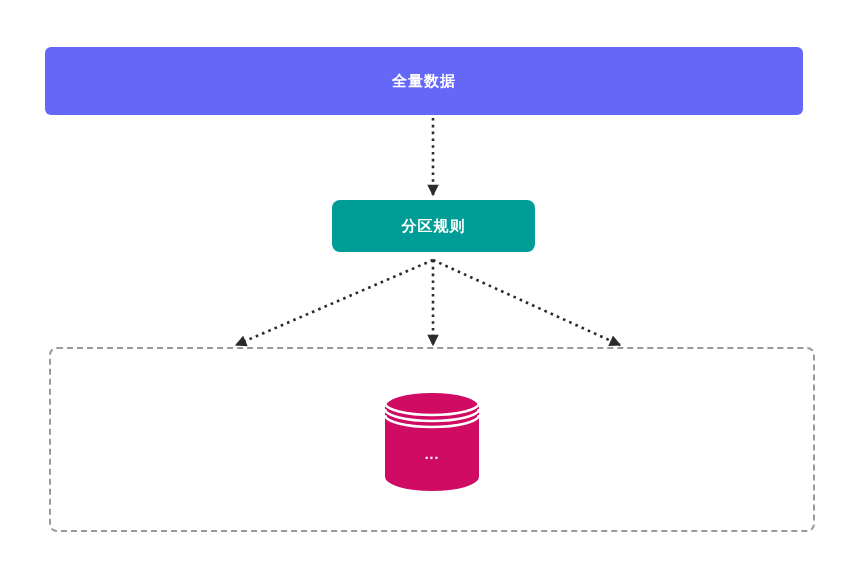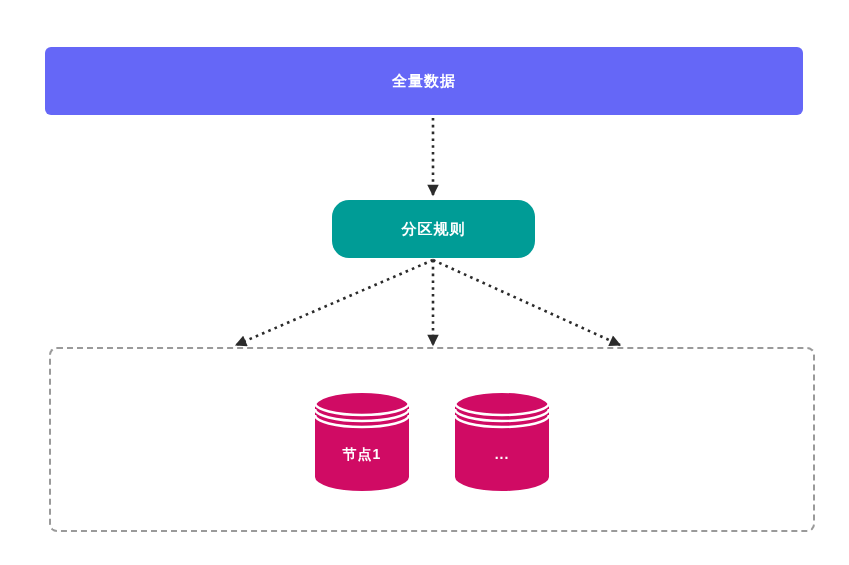--- a/index.html
+++ b/index.html
@@ -32,23 +32,23 @@
     top: 47px;
     width: 758px;
     height: 68px;
     background: #6567f7;
     border-radius: 6px;
   }
   .partition-rule {
     left: 332px;
     top: 200px;
     width: 203px;
-    height: 58px;
+    height: 52px;
     background: #009c96;
-    border-radius: 17px;
+    border-radius: 8px;
   }
   .arrow-layer {
     position: absolute;
     left: 0;
     top: 0;
     width: 849px;
     height: 565px;
     pointer-events: none;
   }
   .cluster {
@@ -106,29 +106,20 @@
       </marker>
     </defs>
     <path d="M433,118 L433,195" fill="none" stroke="#2b2b2b" stroke-width="2.6" stroke-dasharray="2.6 4.2" marker-end="url(#ah)"></path>
     <path d="M433,260 L236,345" fill="none" stroke="#2b2b2b" stroke-width="2.6" stroke-dasharray="2.6 4.2" marker-end="url(#ah)"></path>
     <path d="M433,260 L433,345" fill="none" stroke="#2b2b2b" stroke-width="2.6" stroke-dasharray="2.6 4.2" marker-end="url(#ah)"></path>
     <path d="M433,260 L620,345" fill="none" stroke="#2b2b2b" stroke-width="2.6" stroke-dasharray="2.6 4.2" marker-end="url(#ah)"></path>
   </svg>
 
   <div class="cluster">
 
-    <div class="cylinder">
-      <svg viewBox="0 0 94 100" width="94" height="100">
-        <path d="M0,15 A47,14 0 0 1 94,15 L94,85 A47,14 0 0 1 0,85 Z" fill="#d00b64"></path>
-        <path d="M0,11 A47,12 0 0 0 94,11" fill="none" stroke="#ffffff" stroke-width="2.5"></path>
-        <path d="M0,17 A47,12 0 0 0 94,17" fill="none" stroke="#ffffff" stroke-width="2.5"></path>
-        <path d="M0,23 A47,12 0 0 0 94,23" fill="none" stroke="#ffffff" stroke-width="2.5"></path>
-      </svg>
-      <div class="cylinder-label">节点1</div>
-    </div>
 
 
 
     <div class="cylinder">
       <svg viewBox="0 0 94 100" width="94" height="100">
         <path d="M0,15 A47,14 0 0 1 94,15 L94,85 A47,14 0 0 1 0,85 Z" fill="#d00b64"></path>
         <path d="M0,11 A47,12 0 0 0 94,11" fill="none" stroke="#ffffff" stroke-width="2.5"></path>
         <path d="M0,17 A47,12 0 0 0 94,17" fill="none" stroke="#ffffff" stroke-width="2.5"></path>
         <path d="M0,23 A47,12 0 0 0 94,23" fill="none" stroke="#ffffff" stroke-width="2.5"></path>
       </svg>

